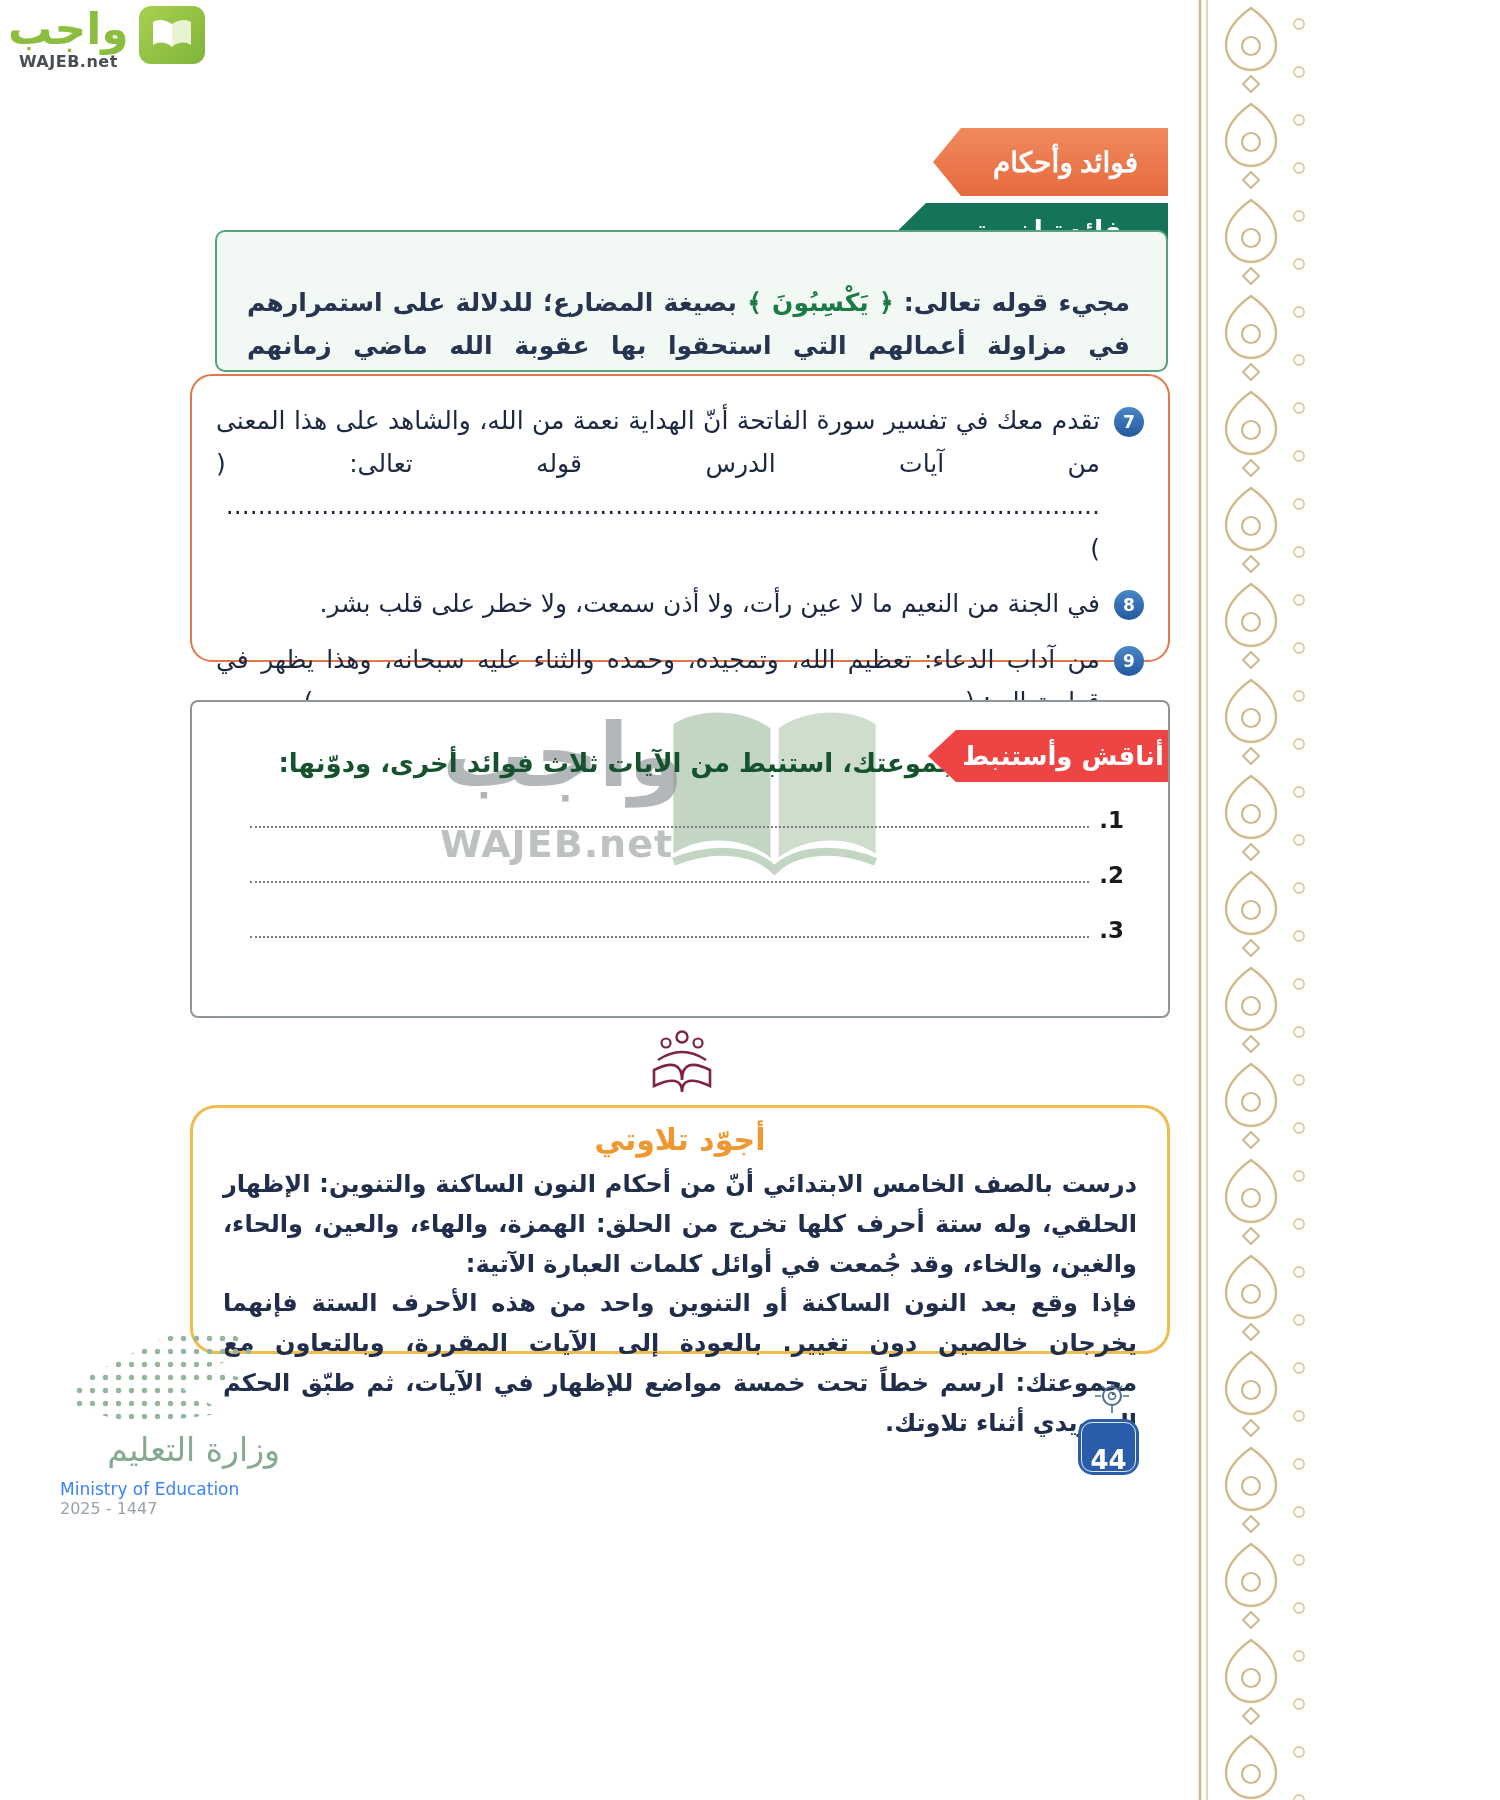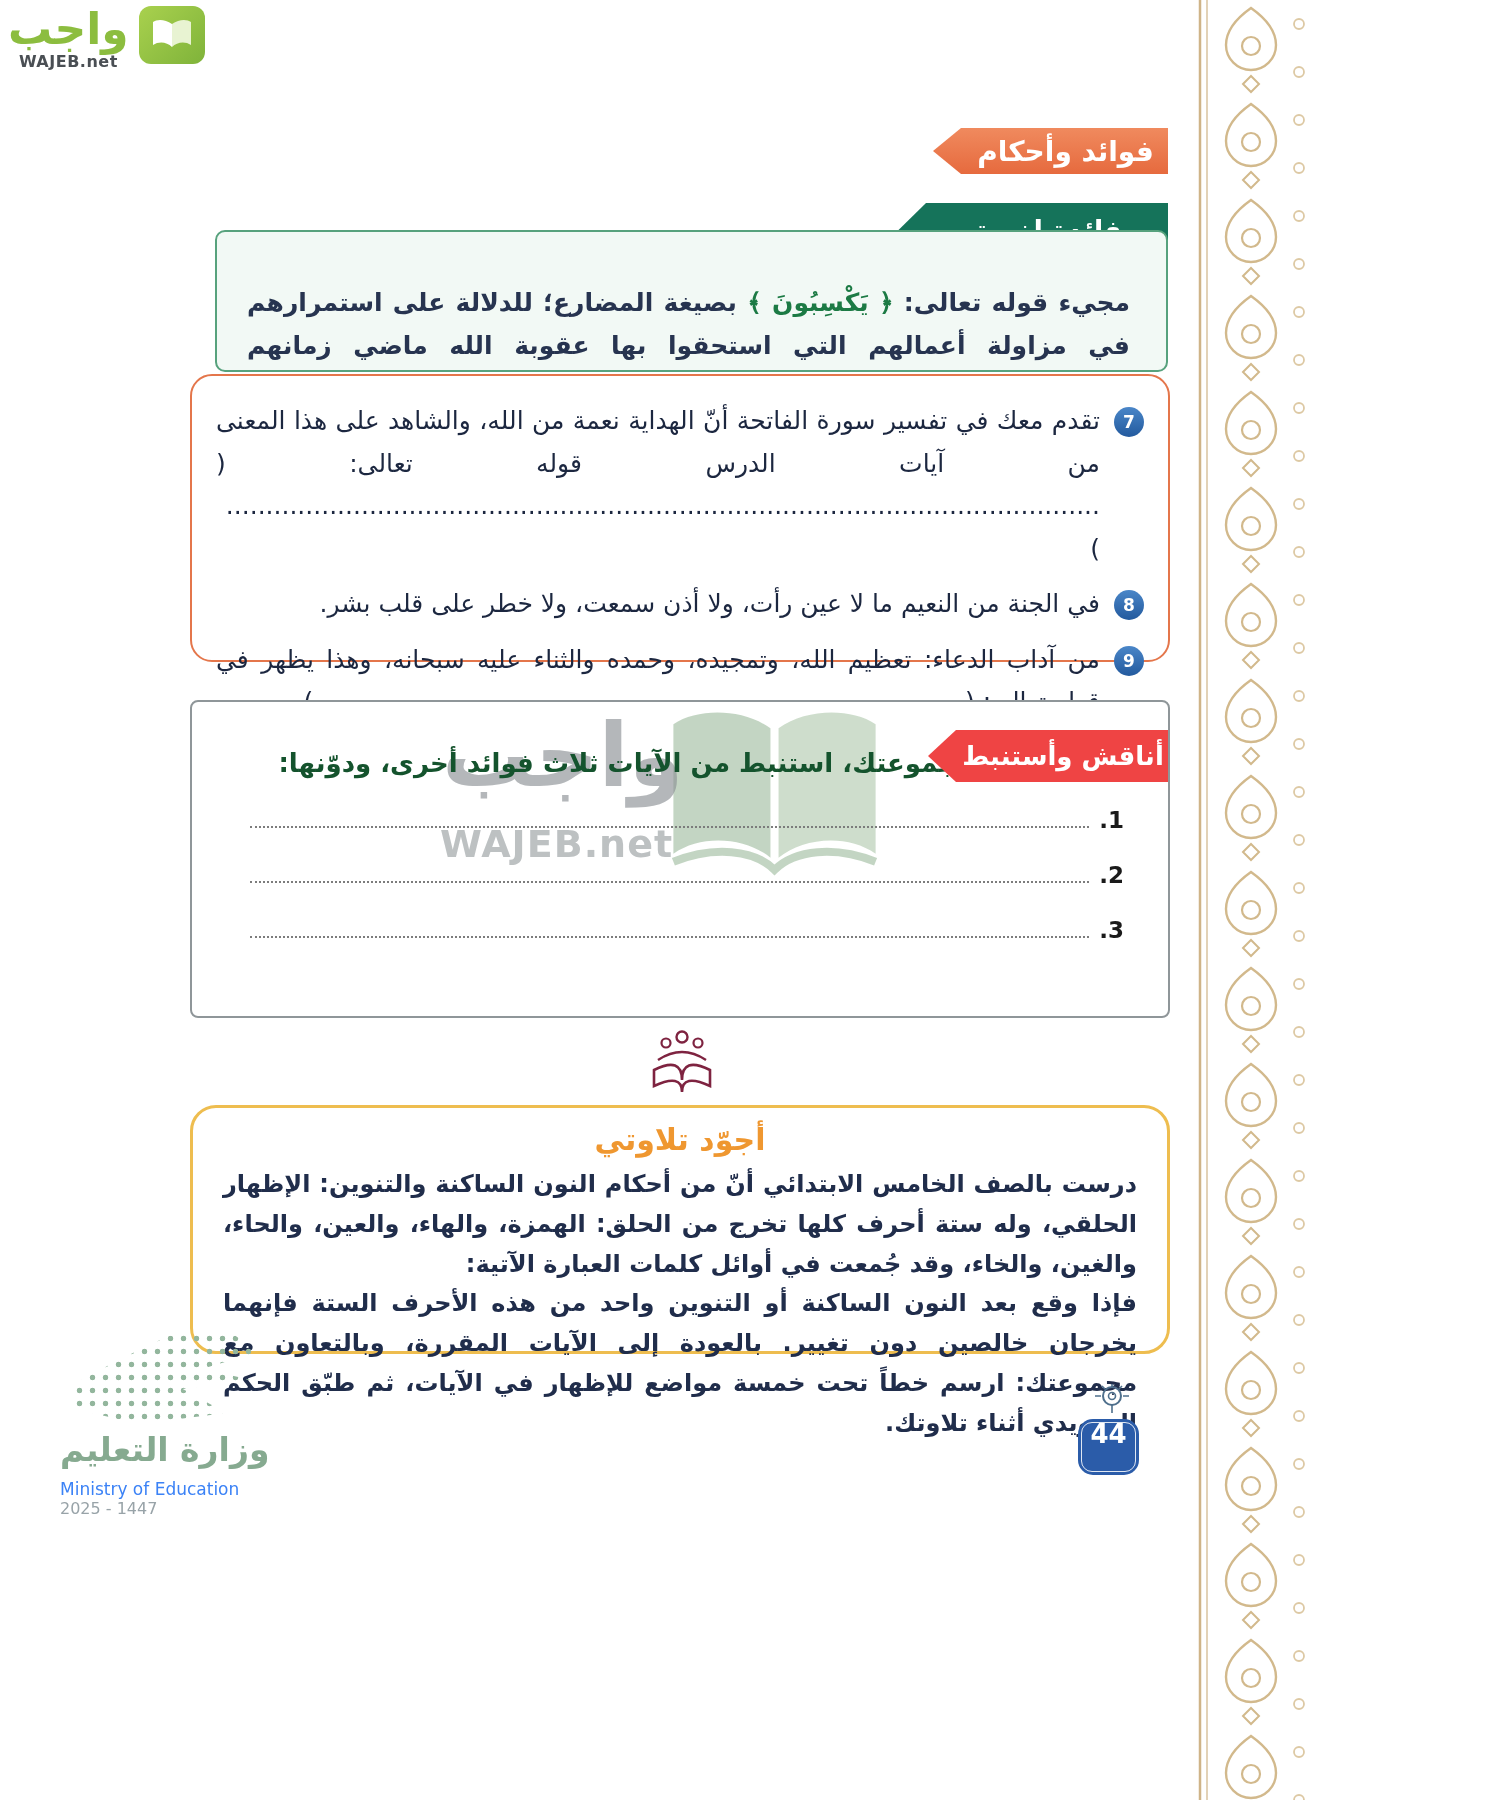--- a/index.html
+++ b/index.html
@@ -23,21 +23,21 @@
     display:flex; align-items:center; justify-content:center;
   }
 
   
   .banner {
     position:absolute; color:#fff; font-weight:bold;
     display:flex; align-items:center; justify-content:center;
     direction:rtl; padding-left:30px;
     clip-path: polygon(0 50%, 28px 0, 100% 0, 100% 100%, 28px 100%);
   }
-  .banner-benefits  { left:933px; top:128px; width:235px; height:46px; background:linear-gradient(180deg,#f08a5e,#e66a3e); font-size:28px; }
+  .banner-benefits  { left:933px; top:128px; width:235px; height:68px; background:linear-gradient(180deg,#f08a5e,#e66a3e); font-size:28px;font-family:Liberation Serif, serif; }
   .banner-linguistic{ left:898px; top:203px; width:270px; height:55px; background:#15735a; font-size:27px; }
   .banner-discuss   { right:0; top:28px; width:240px; height:52px; background:#ef4444; font-size:26px; z-index:2; }
 
   
   .lang-box {
     position:absolute; left:215px; top:230px; width:953px; height:142px;
     border:2px solid #57a27d; border-radius:10px; background:#f2f9f5;
   }
   .lang-text {
     padding:50px 36px 0 30px; direction:rtl; text-align:justify;
@@ -97,30 +97,30 @@
   .t-high { text-align:center; color:#c9392b; font-weight:bold; font-size:28px; margin:8px 0; }
 
   
   .gov { position:absolute; left:60px; top:1332px; width:220px; }
   .gov-dots {
     width:198px; height:92px;
     background-image:radial-gradient(circle,#93b69d 2.5px,transparent 3.1px);
     background-size:13px 13px;
     clip-path: polygon(6% 58%, 30% 30%, 55% 4%, 86% 0%, 100% 22%, 72% 40%, 96% 52%, 62% 62%, 84% 88%, 40% 100%, 8% 84%);
   }
-  .gov-ar { font-size:33px; color:#86aa90; font-weight:bold; margin-top:6px; direction:rtl; text-align:left; }
+  .gov-ar { font-size:33px; color:#86aa90; font-weight:normal; margin-top:6px; direction:rtl; text-align:right; }
   .gov-en { font-size:17px; color:#3b82f6; margin-top:10px; }
   .gov-year { font-size:16px; color:#98a3a8; }
 
   
   .mini-orn { position:absolute; left:1092px; top:1382px; width:40px; height:34px; }
   .page-badge {
     position:absolute; left:1078px; top:1419px; width:61px; height:56px;
     background:#2b5ca9; border-radius:15px;
-    display:flex; align-items:flex-start; justify-content:center;
+    display:flex; align-items:flex-end; justify-content:center;
   }
   .page-badge::before {
     content:""; position:absolute; inset:3px;
     border:1.6px solid rgba(255,255,255,.85); border-radius:11px;
   }
   .page-num { color:#fff; font-weight:bold; font-size:26px; }
 </style>
 </head>
 <body>
 

